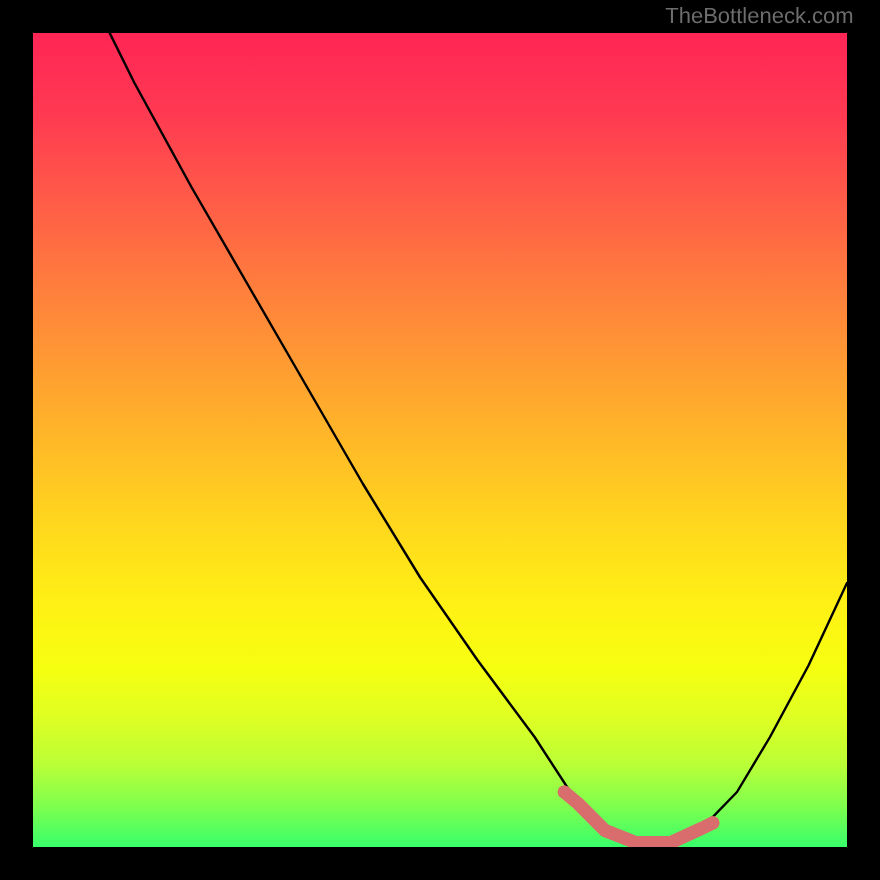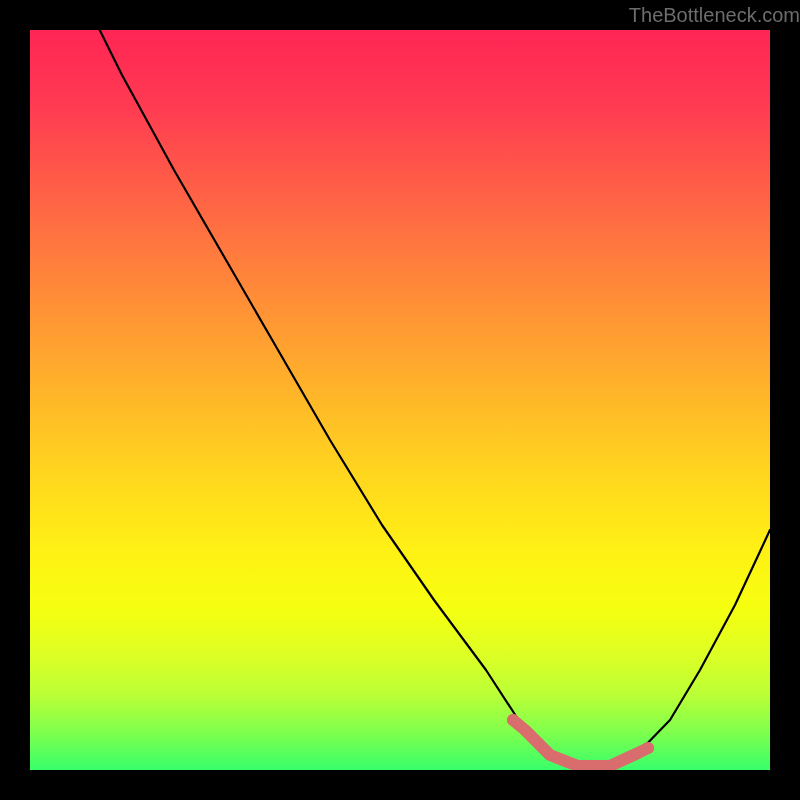--- a/index.html
+++ b/index.html
@@ -7,21 +7,21 @@
     width: 800px;
     height: 800px;
     background: #000000;
     position: relative;
     overflow: hidden;
     font-family: Arial, sans-serif;
   }
   .watermark {
     position: absolute;
     top: 4px;
-    right: 0;
+    right: 24px;
     color: #6d6d6d;
     font-size: 20px;
     font-weight: 500;
     z-index: 10;
     text-align: right;
   }
   .plot-area {
     position: absolute;
     left: 30px;
     top: 30px;

